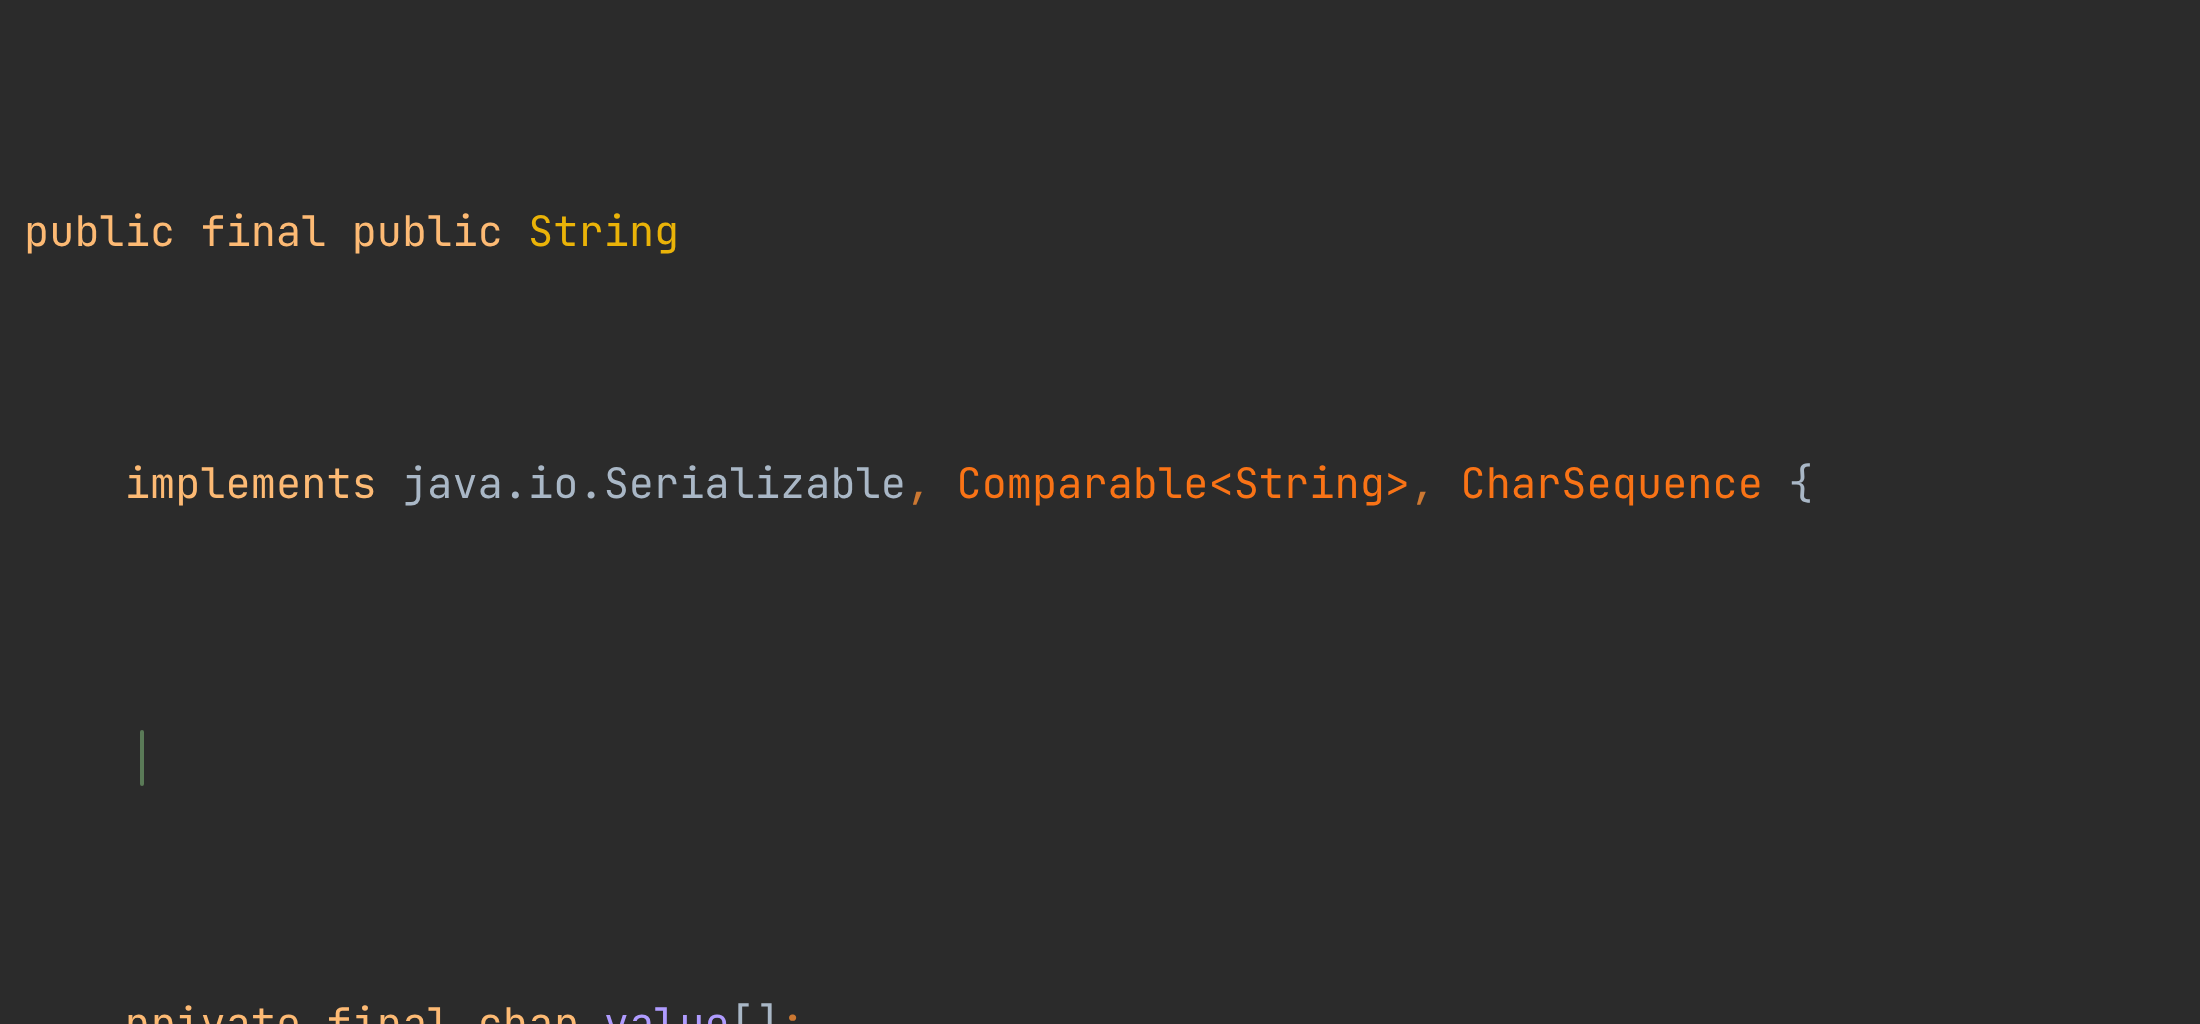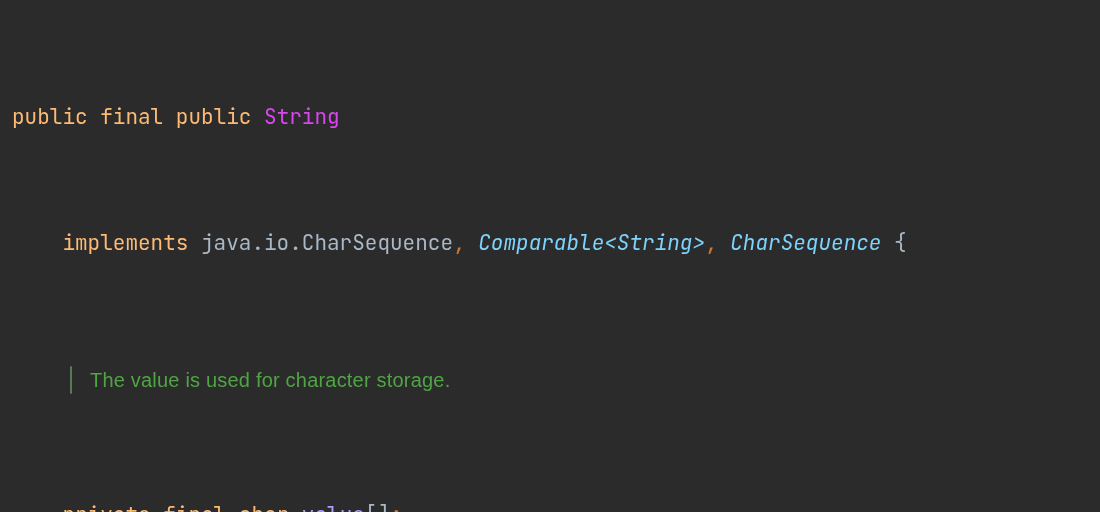--- a/index.html
+++ b/index.html
@@ -17,26 +17,26 @@
   }
   .editor {
     padding: 6px 12px 0 12px;
     white-space: pre;
   }
   .line {
     display: block;
     white-space: pre;
   }
   .kw        { color: #fdba74; }           
-  .type      { color: #d946ef; }           
+  .type      { color: #eab308; }           
   .ident     { color: #b09cff; } 
   .punct     { color: #cc7832; }           
   .brkt      { color: #a9b7c6; }           
   .pkg       { color: #a9b7c6; }           
-  .cmp       { color: #7dd3fc; font-style: italic; }           
+  .cmp       { color: #f97316; }           
 
   .docline {
     display: flex;
     align-items: center;
     margin: 12px 0 10px 0;
     padding-left: 58px;
   }
   .docbar {
     display: inline-block;
     width: 2px;
@@ -55,25 +55,24 @@
     white-space: normal;
   }
 </style>
 </head>
 <body>
 
 <div class="editor">
 
   <span class="line"><span class="kw">public</span> <span class="kw">final</span> <span class="kw">public</span> <span class="type">String</span></span>
 
-  <span class="line"><span>    </span><span class="kw">implements</span> <span class="pkg">java.io.CharSequence</span><span class="punct">,</span> <span class="cmp">Comparable&lt;String&gt;</span><span class="punct">,</span> <span class="cmp">CharSequence</span> <span class="brkt">{</span></span>
+  <span class="line"><span>    </span><span class="kw">implements</span> <span class="pkg">java.io.Serializable</span><span class="punct">,</span> <span class="cmp">Comparable&lt;String&gt;</span><span class="punct">,</span> <span class="cmp">CharSequence</span> <span class="brkt">{</span></span>
 
   <div class="docline">
     <span class="docbar"></span>
-    <span class="doctext">The value is used for character storage.</span>
   </div>
 
   <span class="line"><span>    </span><span class="kw">private</span> <span class="kw">final</span> <span class="kw">char</span> <span class="ident">value</span><span class="brkt">[]</span><span class="punct">;</span></span>
 
   
 
   
 
   
 

